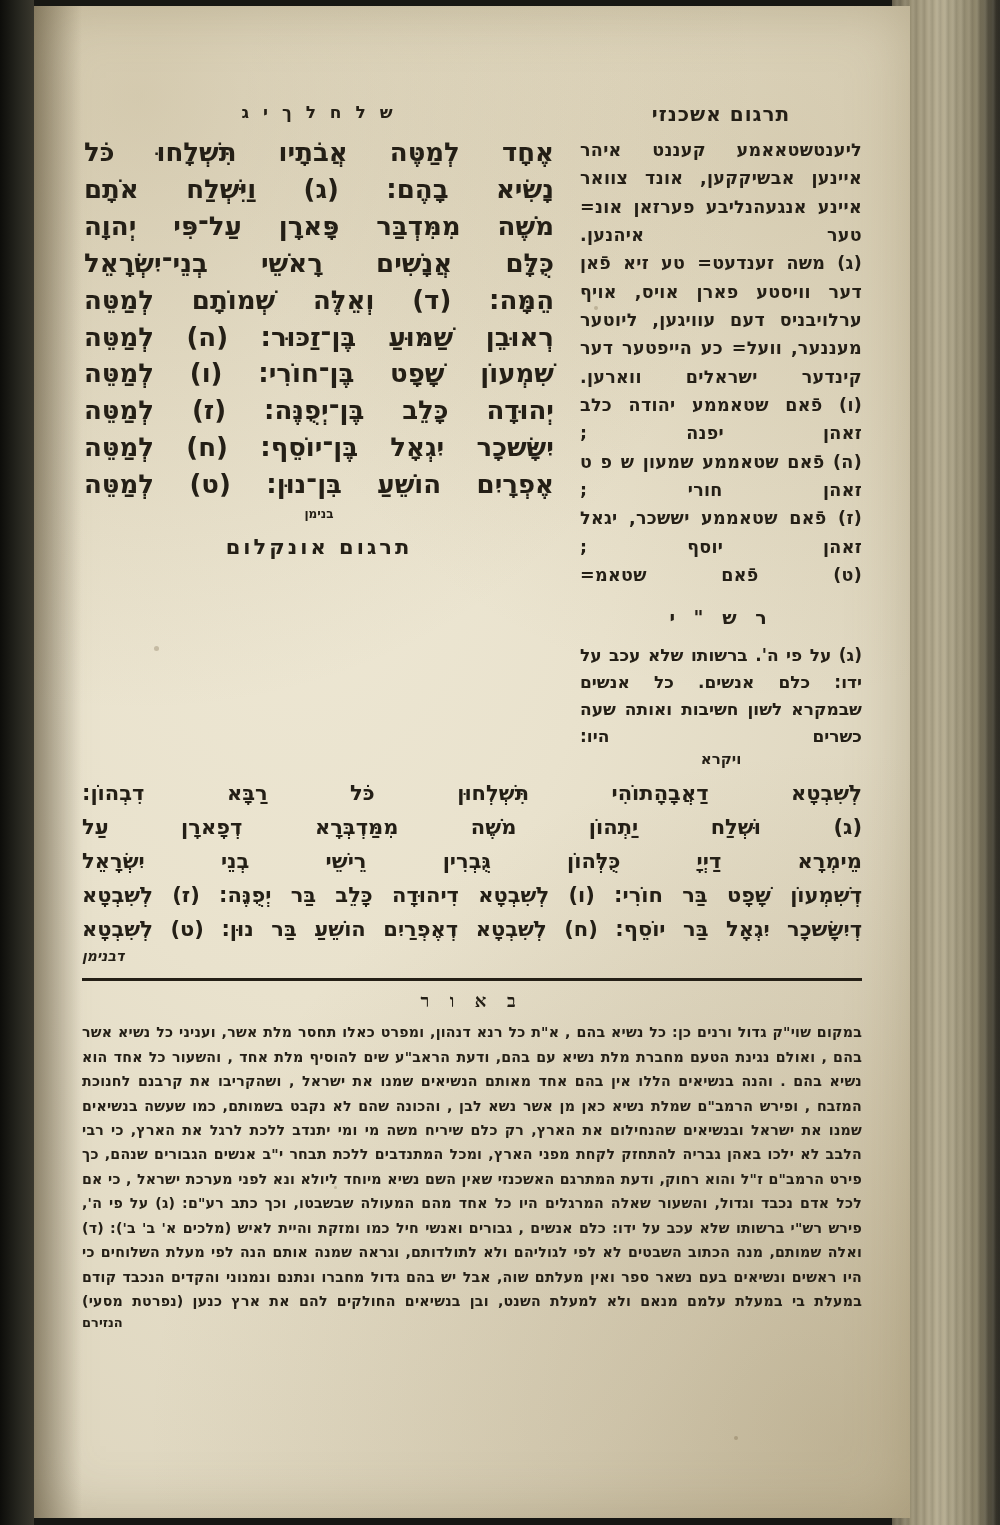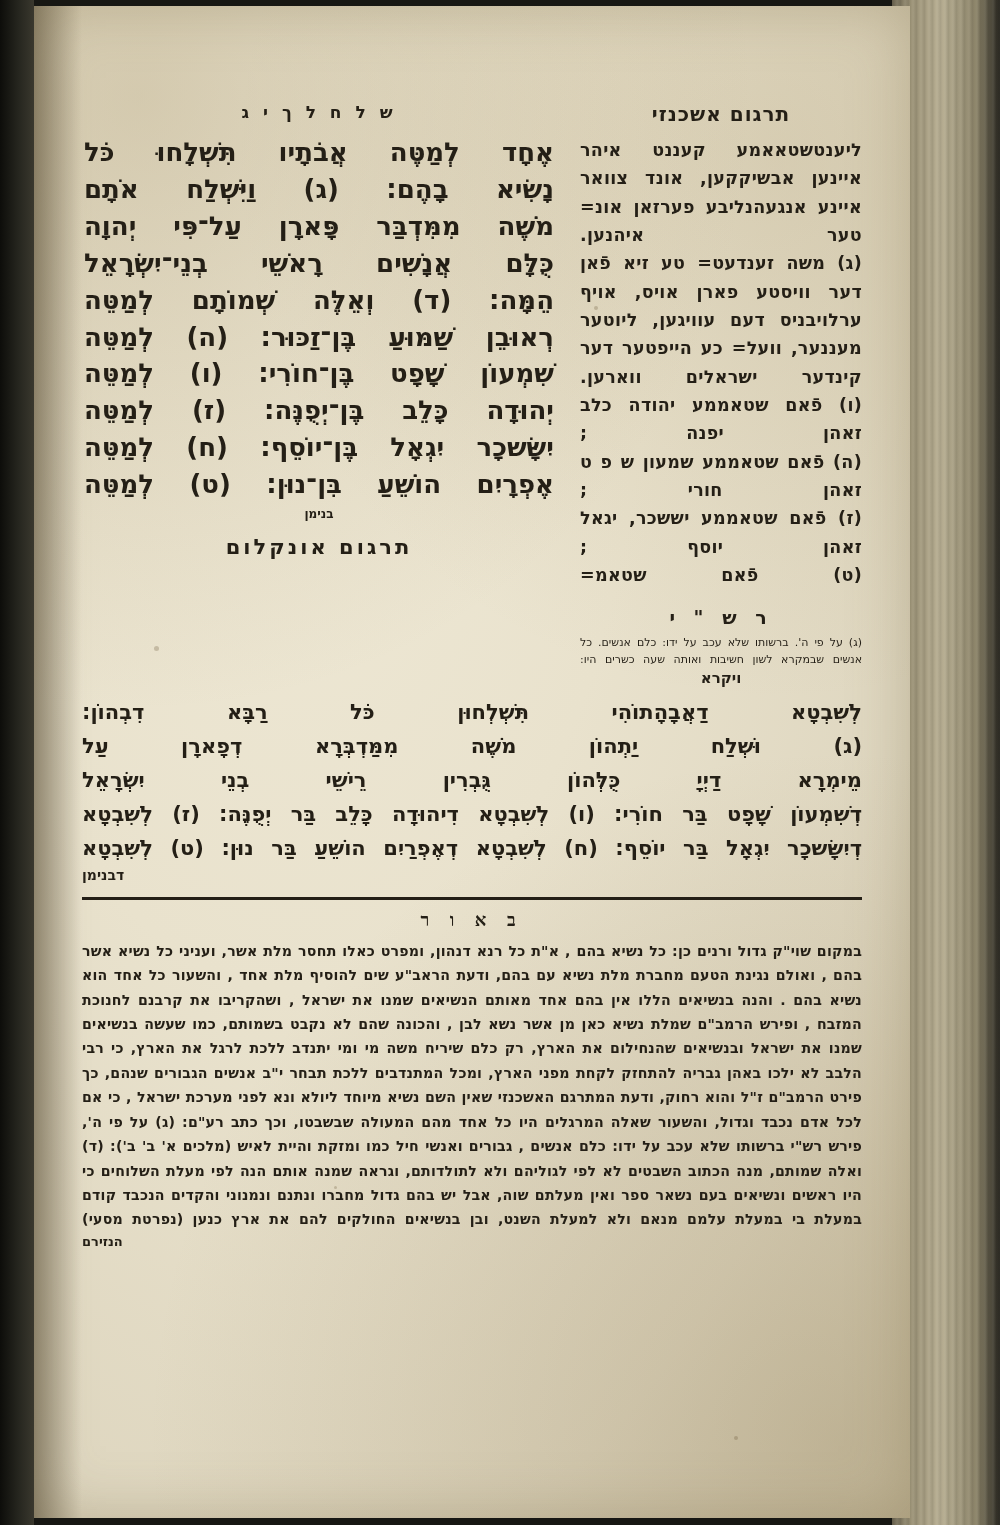--- a/index.html
+++ b/index.html
@@ -130,26 +130,26 @@
   }
 
   .rashi-head {
     margin-top: 16px;
     font-size: 19px;
     font-weight: bold;
     letter-spacing: 6px;
     text-align: center;
   }
   .rashi-body {
-    font-size: 11px;
+    font-size: 17px;
     line-height: 1.6;
     text-align: justify;
     text-align-last: justify;
-    font-weight: normal;
-    margin-top: 6px;
+    font-weight: bold;
+    margin-top: 14px;
   }
   .rashi-end {
     text-align: center;
     font-size: 15px;
     font-weight: bold;
   }
 
   
   .onkelos-head {
     margin-top: 14px;
@@ -166,20 +166,21 @@
     font-weight: bold;
     text-align: justify;
     text-align-last: justify;
     word-spacing: 3px;
   }
   .onkelos-catch {
     text-align: left;
     font-size: 14px;
     font-weight: bold;
     margin-top: 2px;
+    font-style: italic;
   }
 
   .rule {
     margin: 14px 0 10px 0;
     height: 3px;
     background: #241f16;
     width: 100%;
   }
 
   

